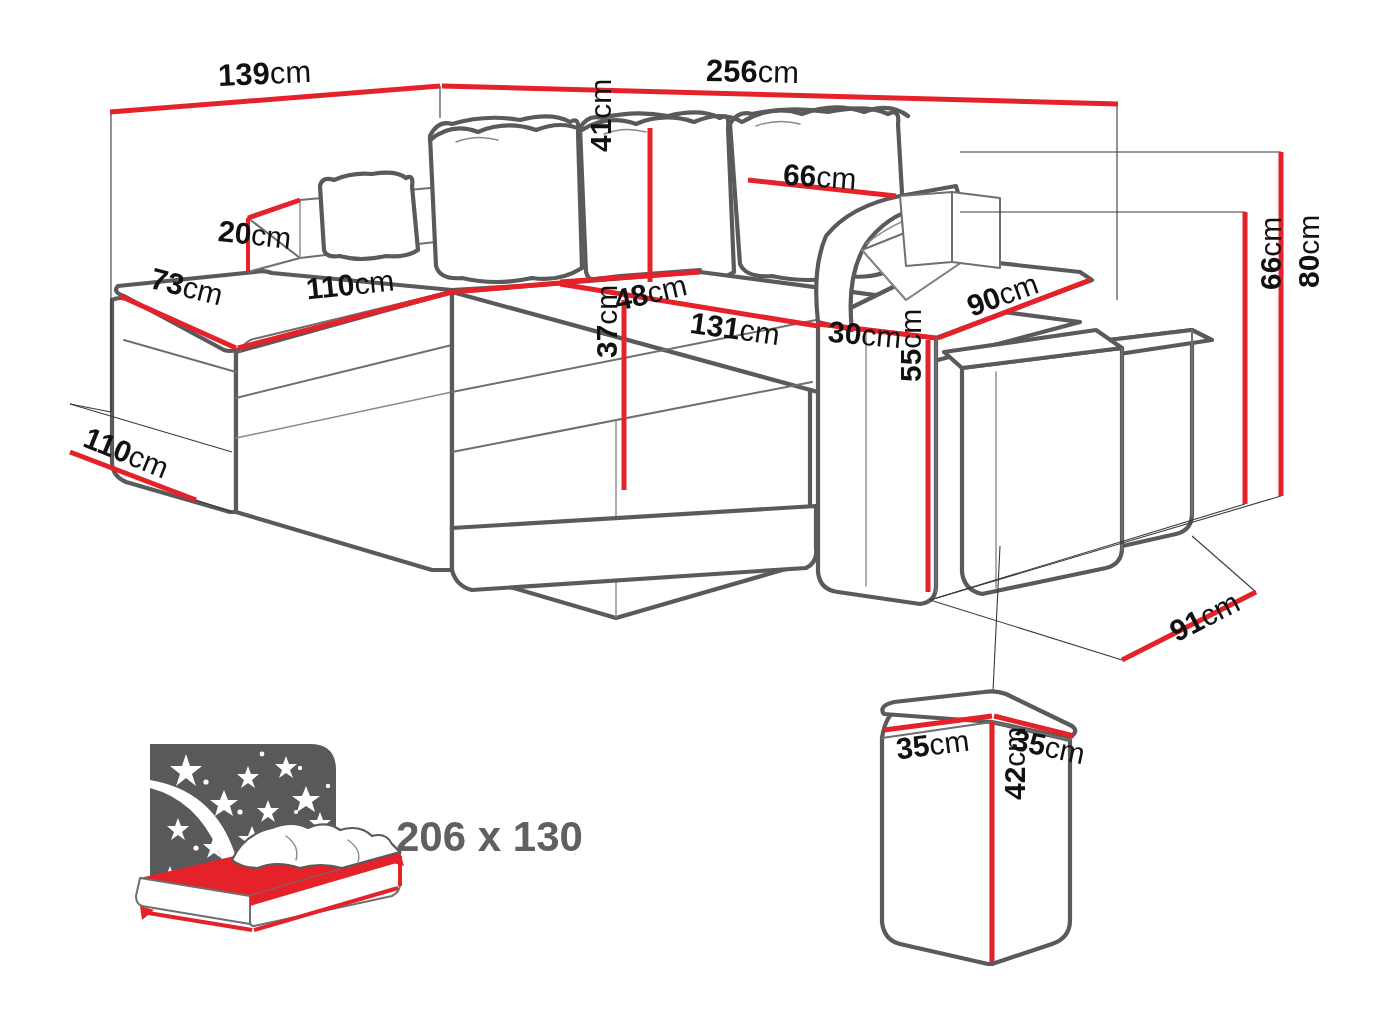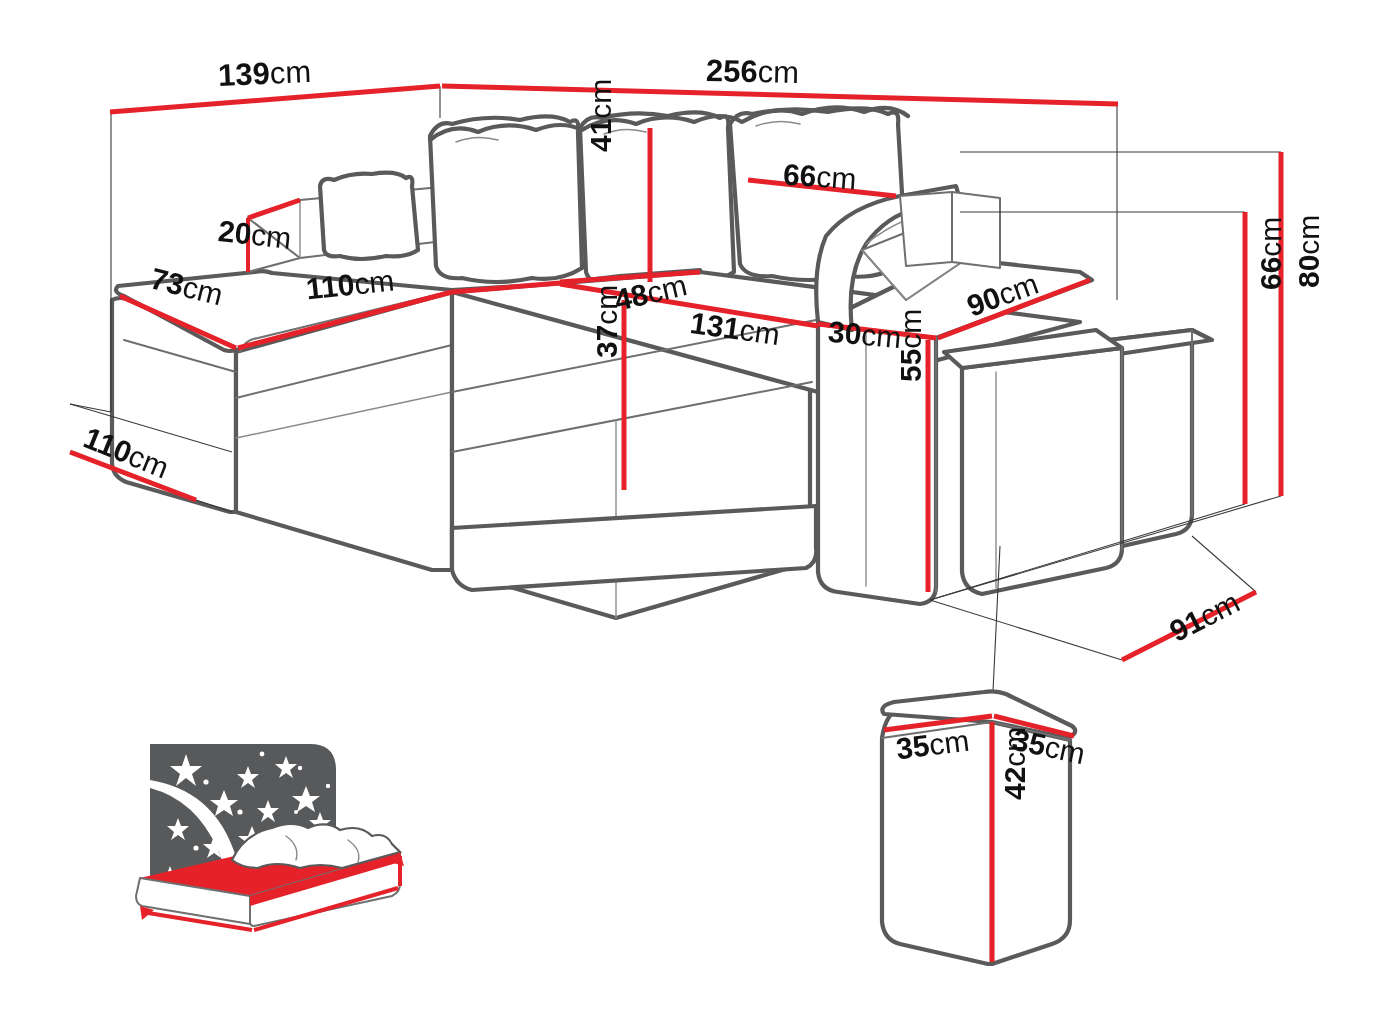--- a/index.html
+++ b/index.html
@@ -349,14 +349,15 @@
   </div>
 
   <div class="dimlabel" style="left:1012px; top:732px; font-size:30px; transform:rotate(12deg);">
     <span class="num">35</span><span class="unit">cm</span>
   </div>
 
   <div class="dimlabel" style="left:1000px; top:800px; font-size:30px; transform:rotate(-90deg); transform-origin:left top;">
     <span class="num">42</span><span class="unit">cm</span>
   </div>
 
+  <div class="bedsize" style="left:396px; top:816px; font-size:42px;">206 x 130</div>
 
 </div>
 
 </body></html>

